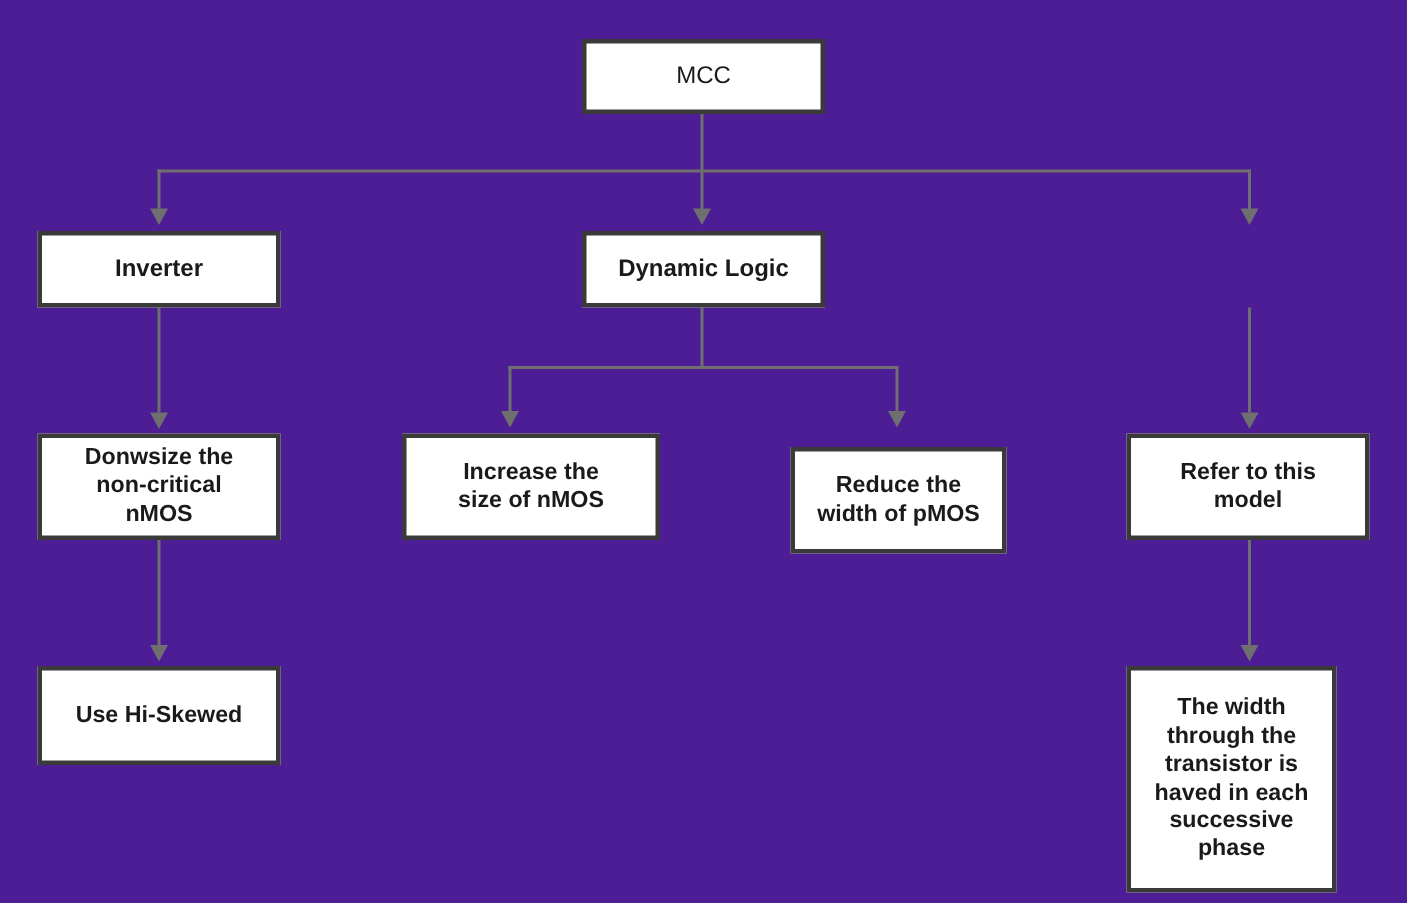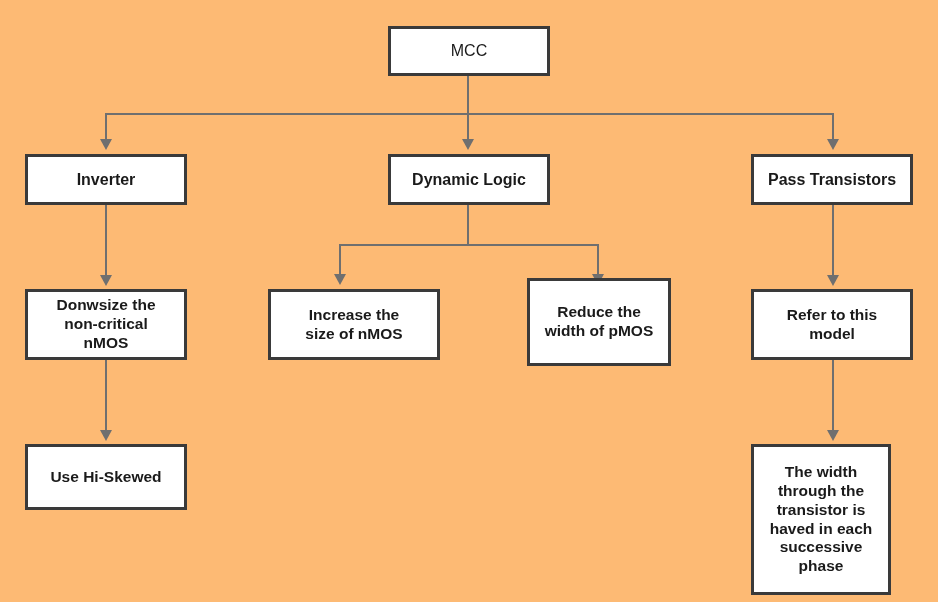--- a/index.html
+++ b/index.html
@@ -4,21 +4,21 @@
 <style>
   html, body {
     margin: 0;
     padding: 0;
     background: #000000;
   }
   #canvas {
     position: relative;
     width: 938px;
     height: 602px;
-    background: #fdba74;
+    background: #4c1d95;
     overflow: hidden;
     font-family: "Liberation Sans", sans-serif;
   }
   .node {
     position: absolute;
     background: #ffffff;
     border: 3px solid #3a3a3a;
     box-sizing: border-box;
     display: flex;
     align-items: center;
@@ -98,30 +98,29 @@
 
   <div class="vline" style="left:832px; top:360px; height:70px;"></div>
   <div class="arrowhead" style="left:827px; top:430px;"></div>
 
   <div class="node root" style="left:388px; top:26px; width:162px; height:50px;">MCC</div>
 
   <div class="node lvl2" style="left:388px; top:154px; width:162px; height:51px;">Dynamic Logic</div>
 
   <div class="node lvl2" style="left:25px; top:154px; width:162px; height:51px;">Inverter</div>
 
-  <div class="node lvl2" style="left:751px; top:154px; width:162px; height:51px;">Pass Transistors</div>
 
   <div class="node lvl3" style="left:25px; top:289px; width:162px; height:71px;">Donwsize the
 non-critical
 nMOS</div>
 
   <div class="node lvl3" style="left:268px; top:289px; width:172px; height:71px;text-align:center;">Increase the
 size of nMOS</div>
 
-  <div class="node lvl3" style="left:527px; top:278px; width:144px; height:88px;">Reduce the
+  <div class="node lvl3" style="left:527px; top:298px; width:144px; height:71px;">Reduce the
 width of pMOS</div>
 
   <div class="node lvl3" style="left:751px; top:289px; width:162px; height:71px;">Refer to this
 model</div>
 
   <div class="node lvl4" style="left:25px; top:444px; width:162px; height:66px;">Use Hi-Skewed</div>
 
   <div class="node lvl4" style="left:751px; top:444px; width:140px; height:151px;">The width
 through the
 transistor is

